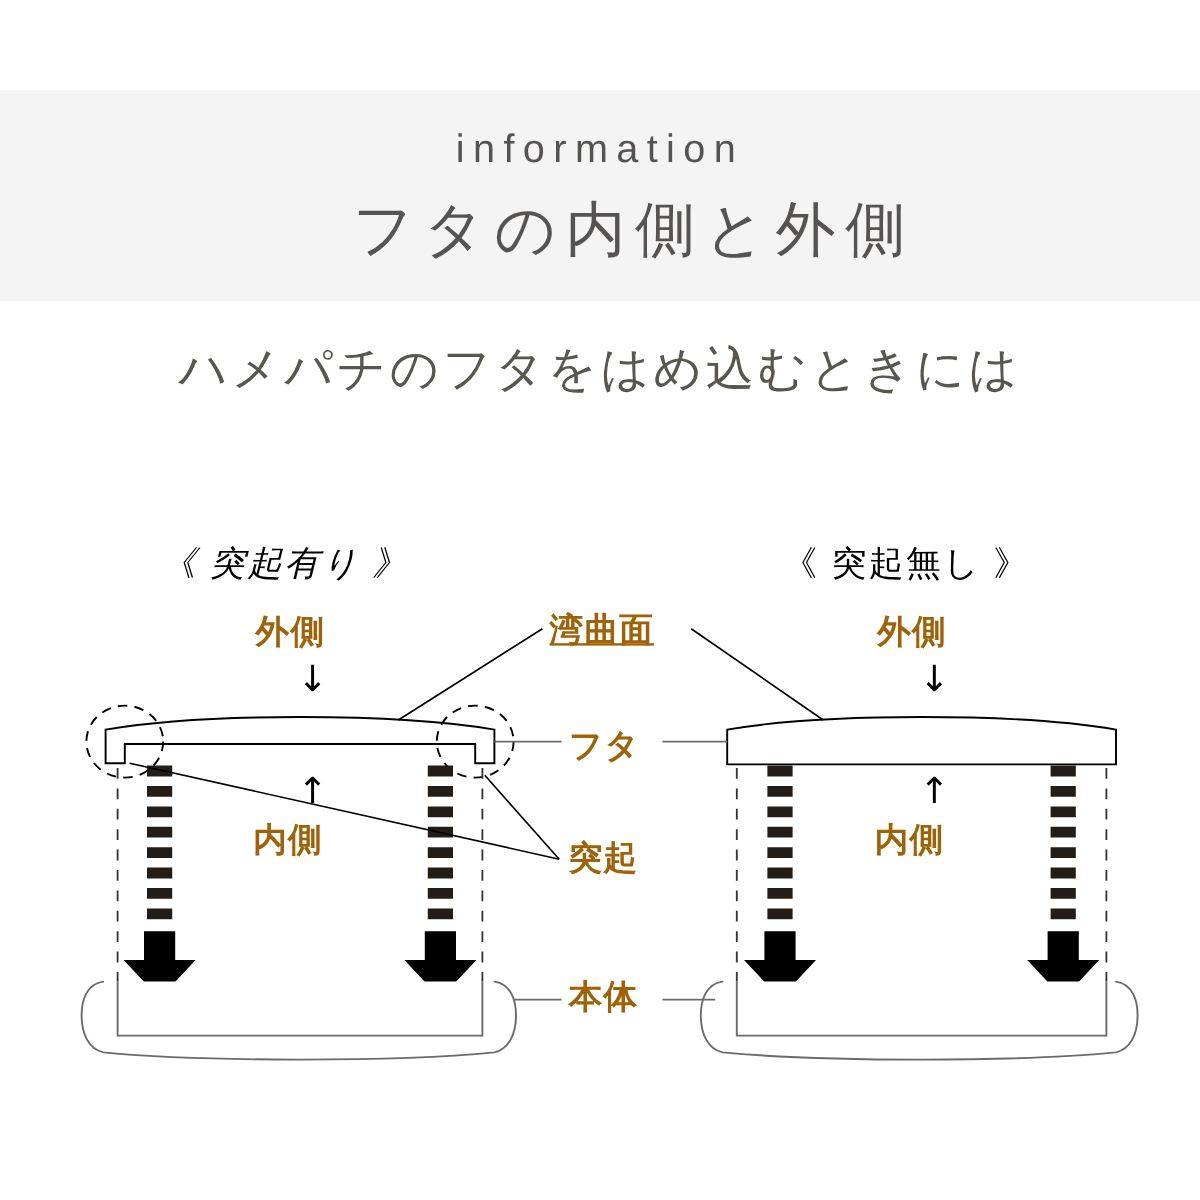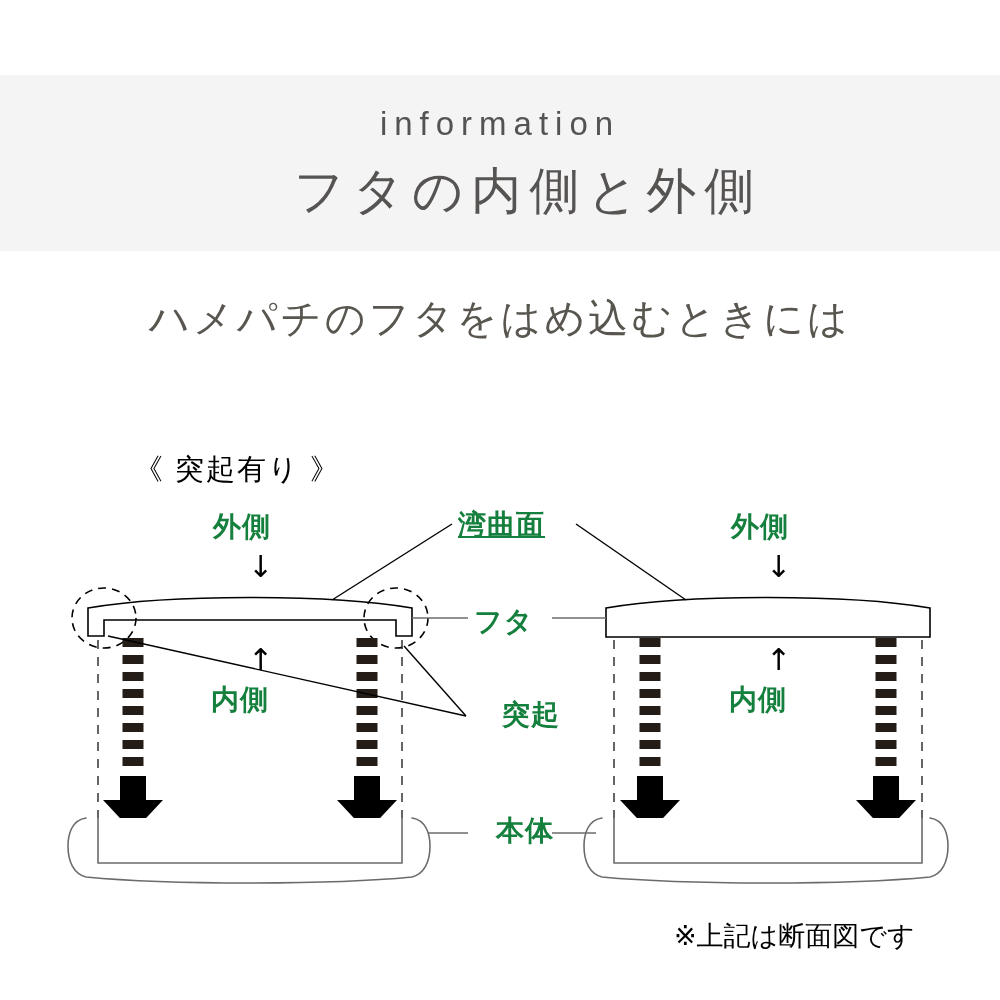--- a/index.html
+++ b/index.html
@@ -52,62 +52,62 @@
     letter-spacing: 8px;
     color: #565452;
     font-weight: 400;
     padding-left: 28px;
   }
 
   
   .subtitle {
     position: absolute;
     left: 0;
-    top: 287px;
+    top: 277px;
     width: 1000px;
     text-align: center;
     font-size: 40px;
     line-height: 62px;
     letter-spacing: 3px;
     color: #58564f;
     font-weight: 400;
   }
   .subtitle-line { display: block; }
 
   
   .sec-heading {
     position: absolute;
     font-size: 29px;
     letter-spacing: 2px;
     color: #000;
     font-weight: 400;
     white-space: nowrap;
   }
-  .sec-heading.left  { left: 134px; top: 450px; }
+  .sec-heading.left  { left: 134px; top: 450px; font-style: italic; }
   .sec-heading.right { left: 652px; top: 450px; }
 
   
   .lbl {
     position: absolute;
     font-size: 28px;
-    color: #15803d;
+    color: #a16207;
     font-weight: 700;
     white-space: nowrap;
     letter-spacing: 1px;
     text-align: right;
   }
 
   .lbl-outer-l { left: 213px; top: 508px; }
   .lbl-outer-r { left: 731px; top: 508px; }
   .lbl-inner-l { left: 211px; top: 681px; }
   .lbl-inner-r { left: 729px; top: 681px; }
   .lbl-curve   { left: 458px; top: 506px; text-decoration: underline; }
   .lbl-lid     { left: 474px; top: 603px; }
-  .lbl-bump    { left: 502px; top: 696px; }
-  .lbl-body    { left: 496px; top: 812px; }
+  .lbl-bump    { left: 474px; top: 696px; }
+  .lbl-body    { left: 474px; top: 812px; }
 
   .footnote {
     position: absolute;
     left: 674px;
     top: 918px;
     font-size: 27px;
     color: #000;
     font-weight: 400;
     letter-spacing: 0px;
     white-space: nowrap;
@@ -142,37 +142,37 @@
 
   <div class="header-band"></div>
   <div class="header-eyebrow">information</div>
   <div class="header-title">フタの内側と外側</div>
 
   <div class="subtitle">
     <span class="subtitle-line">ハメパチのフタをはめ込むときには</span>
   </div>
 
   <div class="sec-heading left">《 突起有り 》</div>
+  <div class="sec-heading right">《 突起無し 》</div>
 
   <div class="lbl lbl-outer-l">外側</div>
   <div class="lbl lbl-outer-r">外側</div>
   <div class="lbl lbl-inner-l">内側</div>
   <div class="lbl lbl-inner-r">内側</div>
 
   <div class="arrow-glyph arr-down-l">↓</div>
   <div class="arrow-glyph arr-down-r">↓</div>
   <div class="arrow-glyph arr-up-l">↑</div>
   <div class="arrow-glyph arr-up-r">↑</div>
 
   <div class="lbl lbl-curve">湾曲面</div>
   <div class="lbl lbl-lid">フタ</div>
   <div class="lbl lbl-bump">突起</div>
   <div class="lbl lbl-body">本体</div>
 
-  <div class="footnote">※上記は断面図です</div>
 
   <svg class="overlay" viewBox="0 0 1000 1000">
     <defs>
       <marker id="plainend" markerWidth="2" markerHeight="2" refX="1" refY="1">
         <circle cx="1" cy="1" r="0" fill="#000"></circle>
       </marker>
     </defs>
 
     <g>
 

